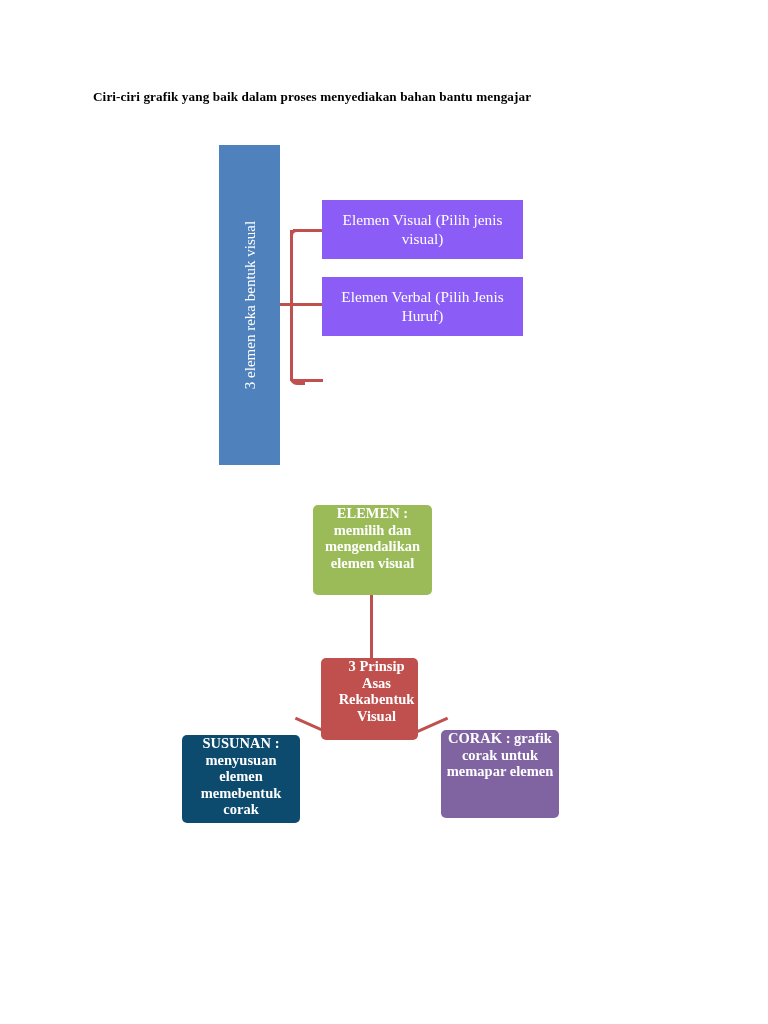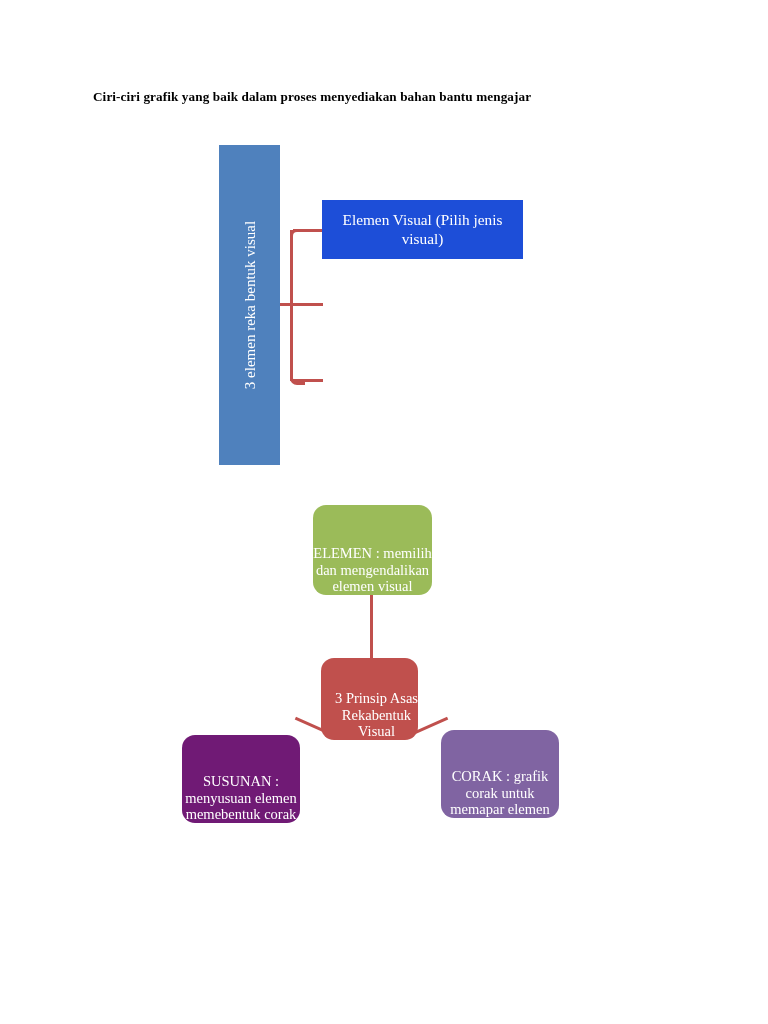--- a/index.html
+++ b/index.html
@@ -61,21 +61,21 @@
     transform-origin: center center;
     white-space: nowrap;
     color: #ffffff;
     font-family: "Liberation Serif", serif;
     font-size: 15px;
     line-height: 1.1;
   }
 
   .red-box {
     position: absolute;
-    background: #1d4ed8;
+    background: #8b5cf6;
     color: #ffffff;
     font-family: "Liberation Serif", serif;
     font-size: 15.3px;
     line-height: 1.18;
     text-align: center;
     display: flex;
     align-items: center;
     justify-content: center;
     box-sizing: border-box;
   }
@@ -139,44 +139,45 @@
     width: 768px;
     height: 370px;
   }
 
   .round-box {
     position: absolute;
     color: #ffffff;
     font-family: "Liberation Serif", serif;
     text-align: center;
     display: flex;
-    align-items: flex-end;
+    align-items: flex-start;
     justify-content: center;
     box-sizing: border-box;
-    border-radius: 13px;
+    border-radius: 5px;
     line-height: 1.14;
+    font-weight: bold;
   }
 
   #node-elemen {
     left: 313px; top: 15px;
     width: 119px; height: 90px;
     background: #9BBB59;
     font-size: 14.5px;
   }
   #node-center {
     left: 321px; top: 168px;
     width: 97px; height: 82px;
     background: #C0504D;
     font-size: 14.5px;
     padding-left: 14px;
   }
   #node-susunan {
     left: 182px; top: 245px;
     width: 118px; height: 88px;
-    background: #701a75;
+    background: #0c4a6e;
     font-size: 14.5px;
   }
   #node-corak {
     left: 441px; top: 240px;
     width: 118px; height: 88px;
     background: #8064A2;
     font-size: 14.5px;
   }
 
   .connector {
@@ -224,20 +225,23 @@
     <div class="bracket-corner" id="bracket-corner-top"></div>
     <div class="bracket-corner" id="bracket-corner-bottom"></div>
     <div class="bracket-arm" id="bracket-arm-top"></div>
     <div class="bracket-arm" id="bracket-arm-mid"></div>
     <div class="bracket-arm" id="bracket-arm-bottom"></div>
 
     <div class="red-box" id="red-box-1">
       <span>Elemen Visual (Pilih jenis visual)</span>
     </div>
 
+    <div class="red-box" id="red-box-2">
+      <span>Elemen Verbal (Pilih Jenis Huruf)</span>
+    </div>
 
 
   </div>
 
   <div id="diagram-two">
 
     <div class="connector" id="conn-top"></div>
     <div class="connector" id="conn-left"></div>
     <div class="connector" id="conn-right"></div>
 

